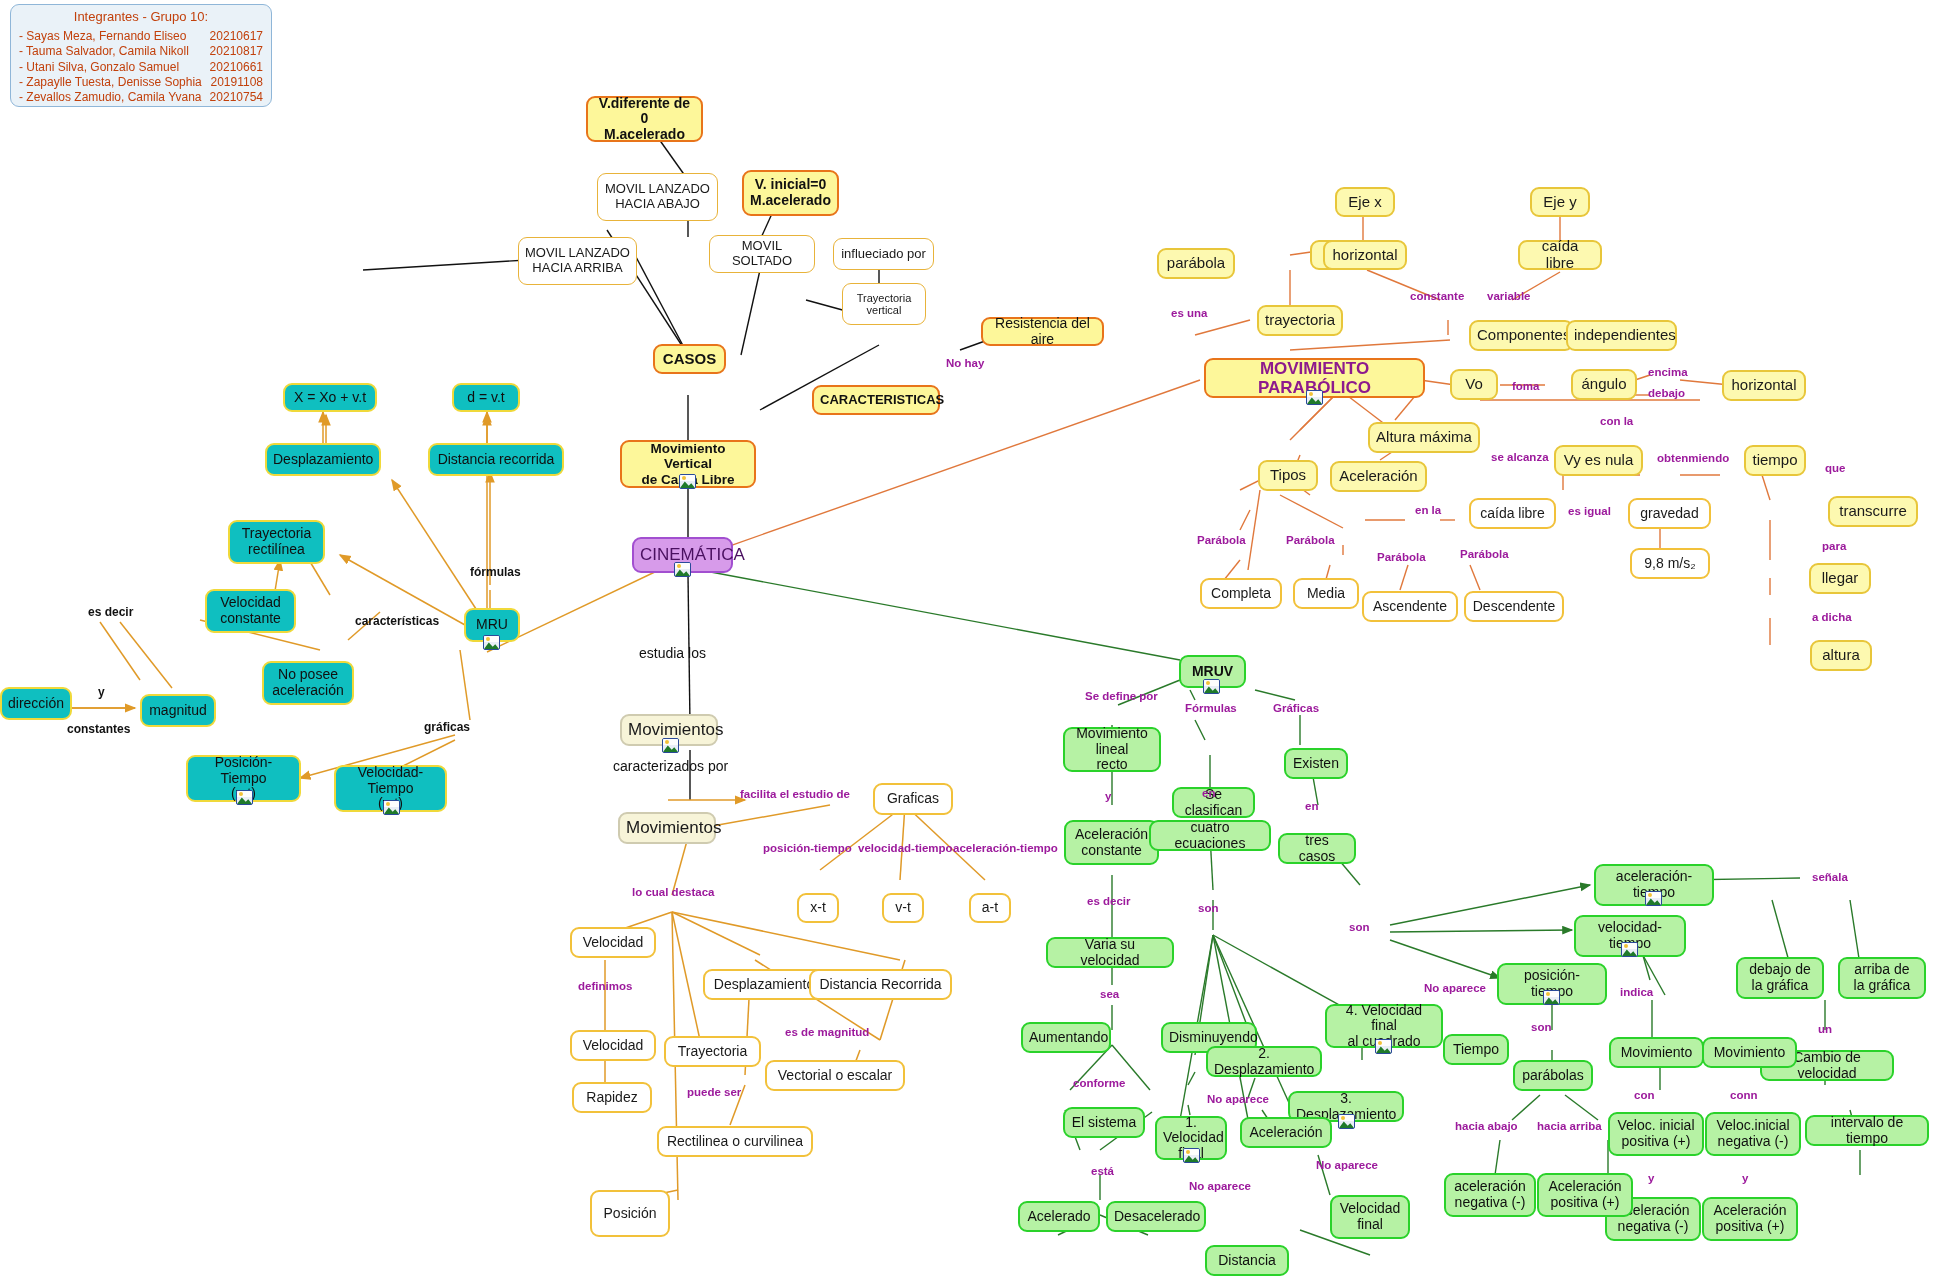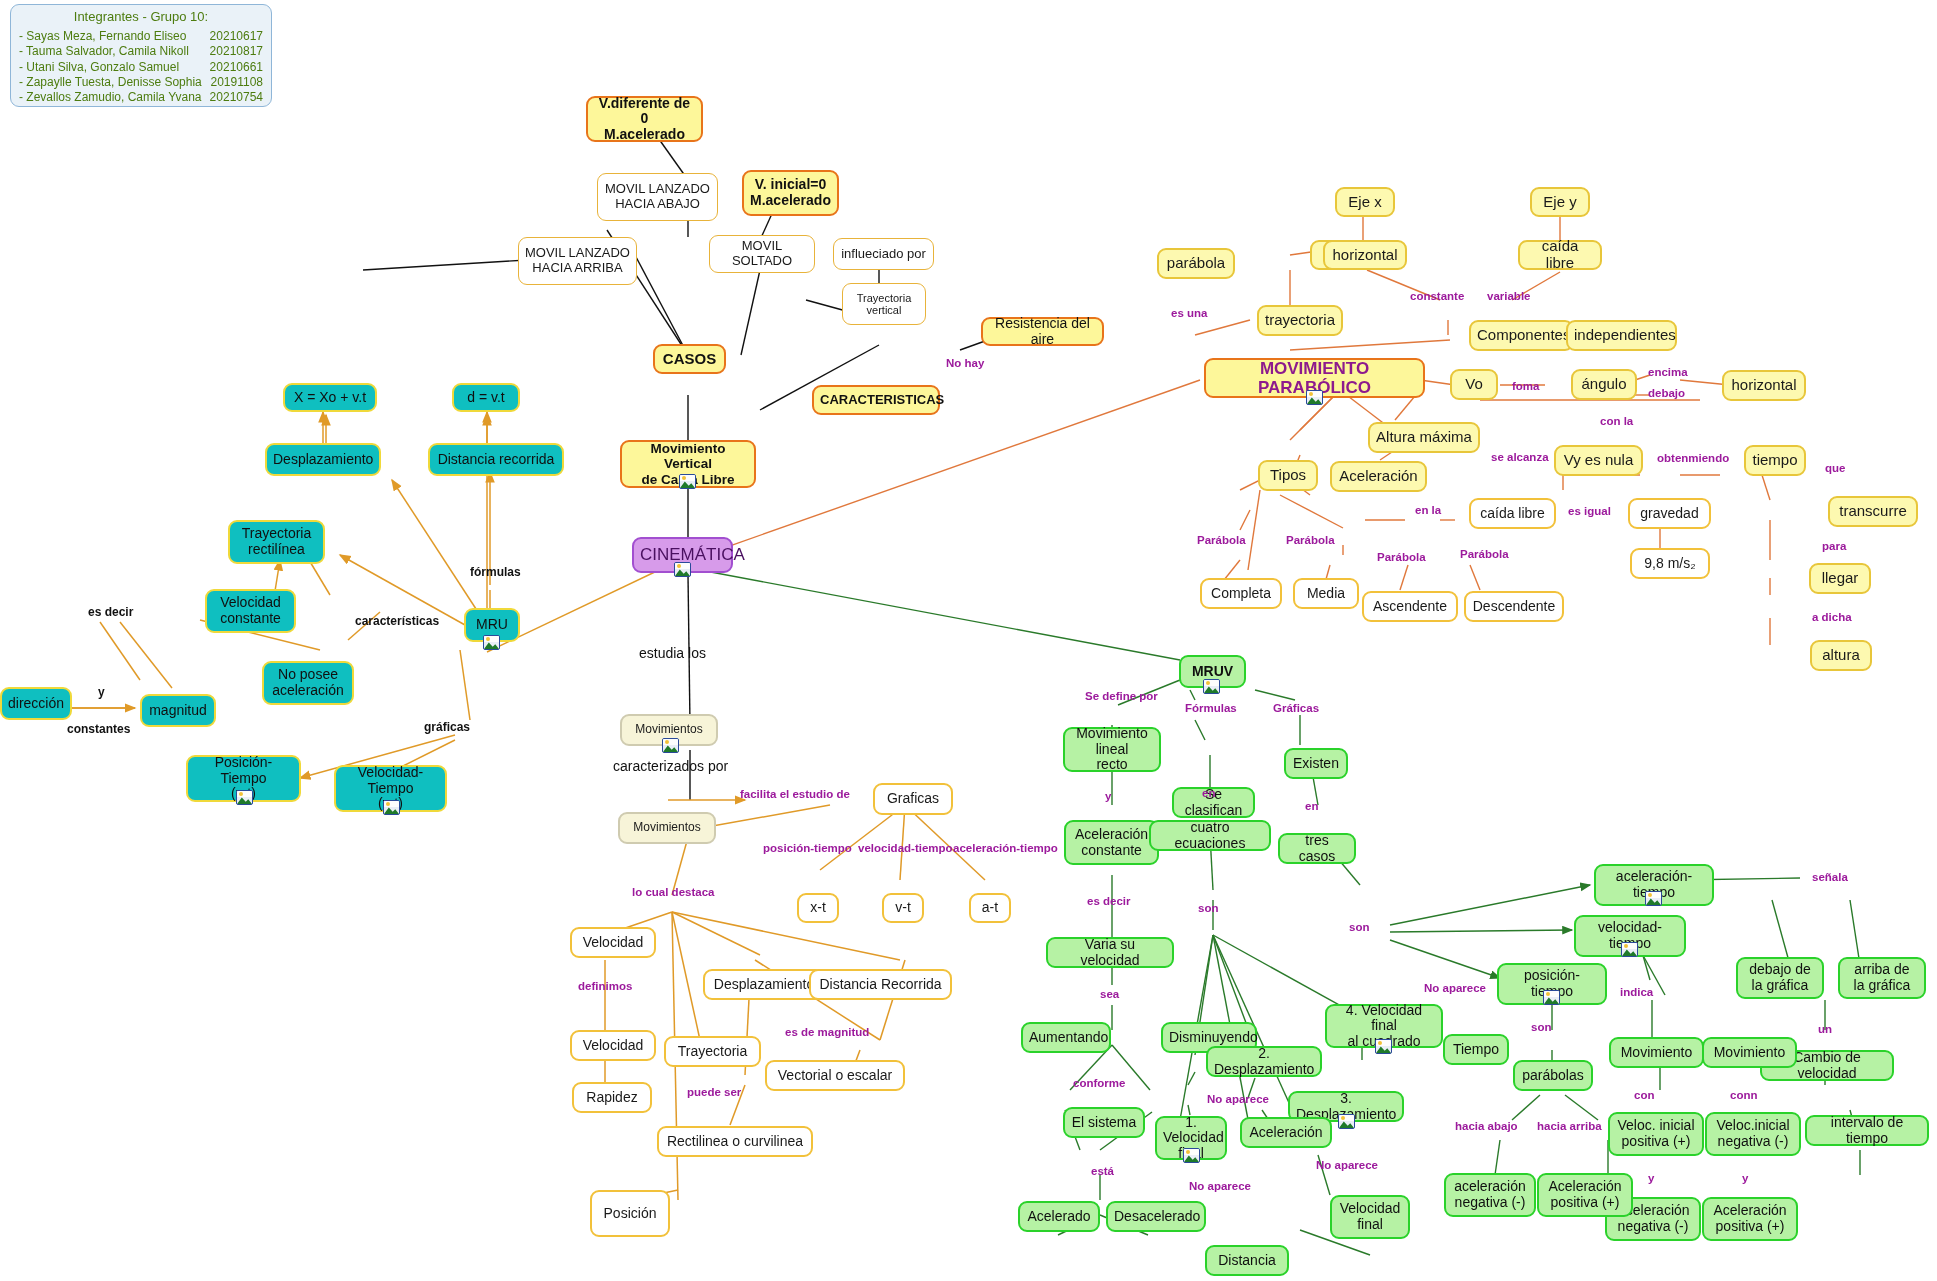--- a/index.html
+++ b/index.html
@@ -6,38 +6,38 @@
   html,body{margin:0;padding:0;background:#ffffff;}
   body{font-family:"Liberation Sans",sans-serif;}
   #canvas{position:relative;width:1937px;height:1281px;background:#fff;overflow:hidden;}
   #edges{position:absolute;left:0;top:0;width:1937px;height:1281px;pointer-events:none;}
   .node{position:absolute;box-sizing:border-box;display:flex;align-items:center;justify-content:center;
         text-align:center;border-radius:9px;line-height:1.12;padding:2px 6px;}
   .node span.lbl{display:block;width:100%;}
   
   .n-white{background:#ffffff;border:2px solid #f2c13a;color:#1a1a1a;font-size:14px;}
   .n-white-thin{background:#ffffff;border:1.6px solid #e8b33a;color:#1a1a1a;font-size:13px;}
-  .n-cream2{background:#f7f4d8;border:2px solid #cfcbb0;color:#1a1a1a;font-size:12px;}
+  .n-cream2{background:#f7f4d8;border:2px solid #cfcbb0;color:#1a1a1a;font-size:17px;}
   .n-yellow{background:#fdf79a;border:2.5px solid #e8741a;color:#111;font-size:14px;font-weight:bold;}
   .n-yellow-hdr{background:#fdf79a;border:2.5px solid #e8741a;color:#8d1a8d;font-size:17px;font-weight:bold;}
   .n-yellow-soft{background:#fdf9b0;border:2px solid #e8c63a;color:#1a1a1a;font-size:15px;}
   .n-teal{background:#0fbfc0;border:2.5px solid #f0d93a;color:#101010;font-size:14px;}
   .n-green{background:#b6f2a4;border:2.5px solid #2ad22a;color:#101010;font-size:14px;}
   .n-purple{background:#d79bea;border:2.5px solid #a24fd0;color:#4a1060;font-size:17px;}
   .n-casos{background:#fdf79a;border:2.5px solid #e8741a;color:#111;font-size:15px;font-weight:bold;}
 
   
   .rel{position:absolute;font-size:11.5px;font-weight:bold;color:#9c1a9c;white-space:nowrap;}
   .rel.black{color:#111;font-weight:normal;font-size:14px;}
   .rel.blackb{color:#111;font-weight:bold;font-size:12px;}
 
   
   #legend{position:absolute;left:10px;top:4px;width:262px;height:103px;
     background:#eaf2f8;border:1.5px solid #8fb6d8;border-radius:9px;
-    font-size:12.5px;color:#4d7c0f;padding:4px 8px 4px 8px;box-sizing:border-box;}
+    font-size:12.5px;color:#c2410c;padding:4px 8px 4px 8px;box-sizing:border-box;}
   #legend .ttl{text-align:center;font-size:13px;margin-bottom:5px;}
   #legend table{border-collapse:collapse;width:100%;font-size:12px;}
   #legend td{padding:0;line-height:1.28;white-space:nowrap;}
   #legend td.code{text-align:right;}
 
   
   .picicon{position:absolute;width:17px;height:15px;background:#e9eef6;
     border:1.5px solid #2a4a9a;border-radius:2px;box-sizing:border-box;overflow:hidden;}
   .picicon .sky{position:absolute;left:0;top:0;right:0;height:46%;background:#fdfdfd;}
   .picicon .sun{position:absolute;left:2px;top:1px;width:4px;height:4px;border-radius:50%;background:#f2c23a;}

